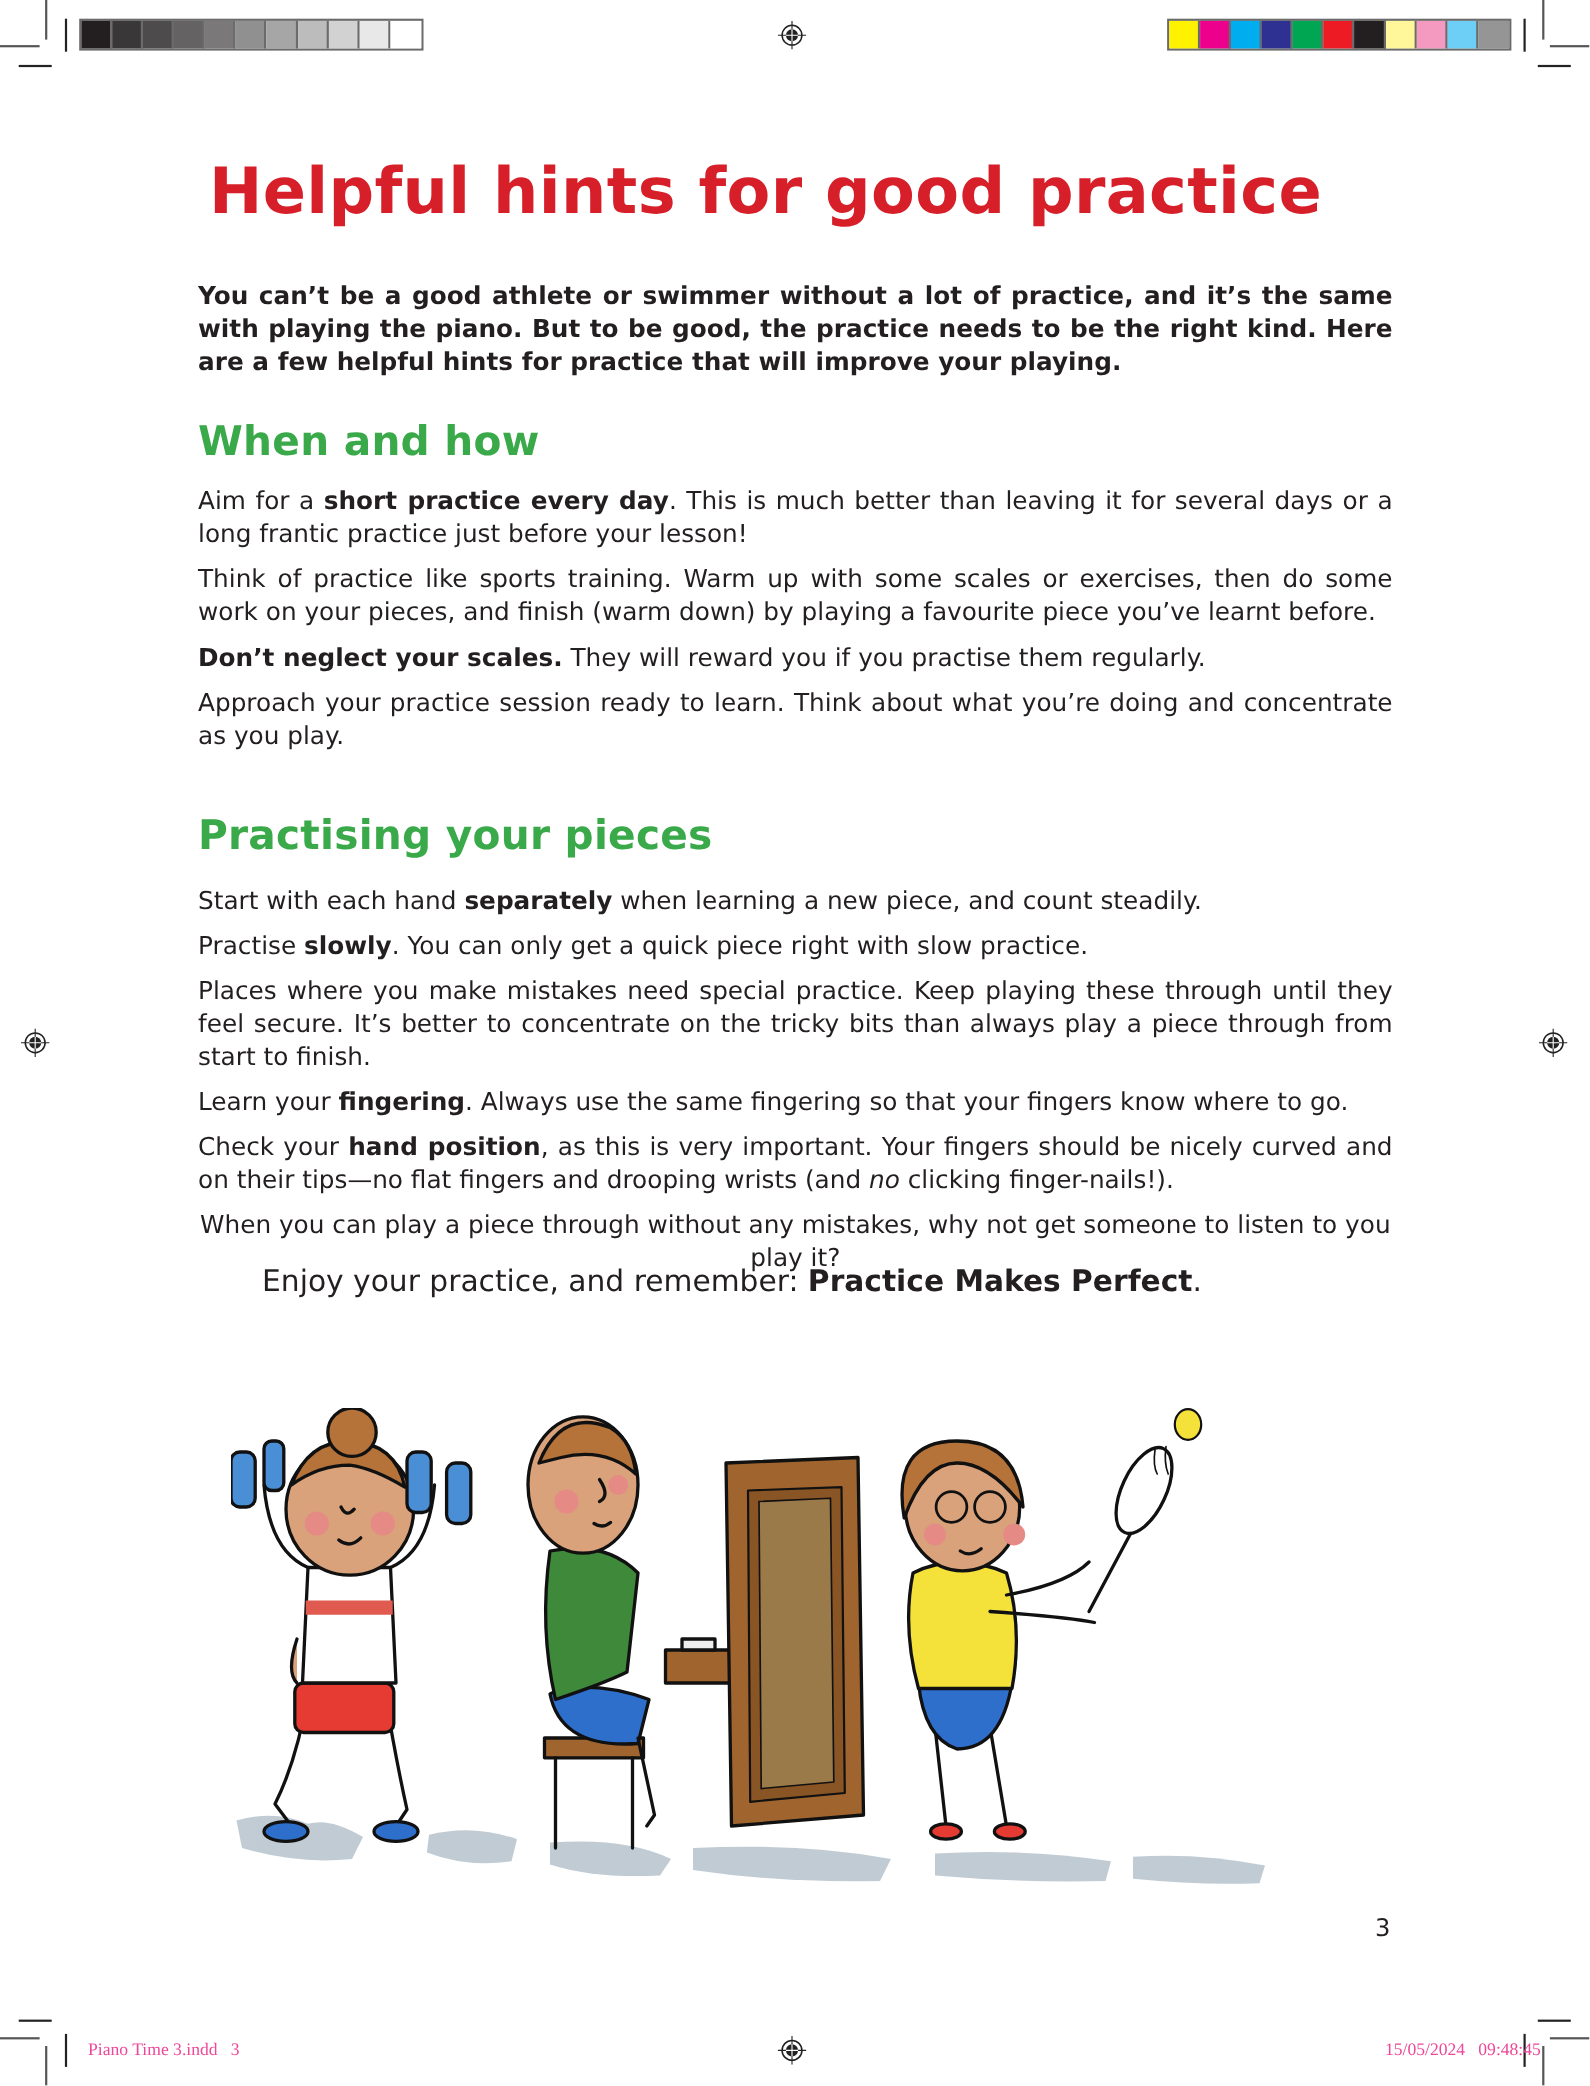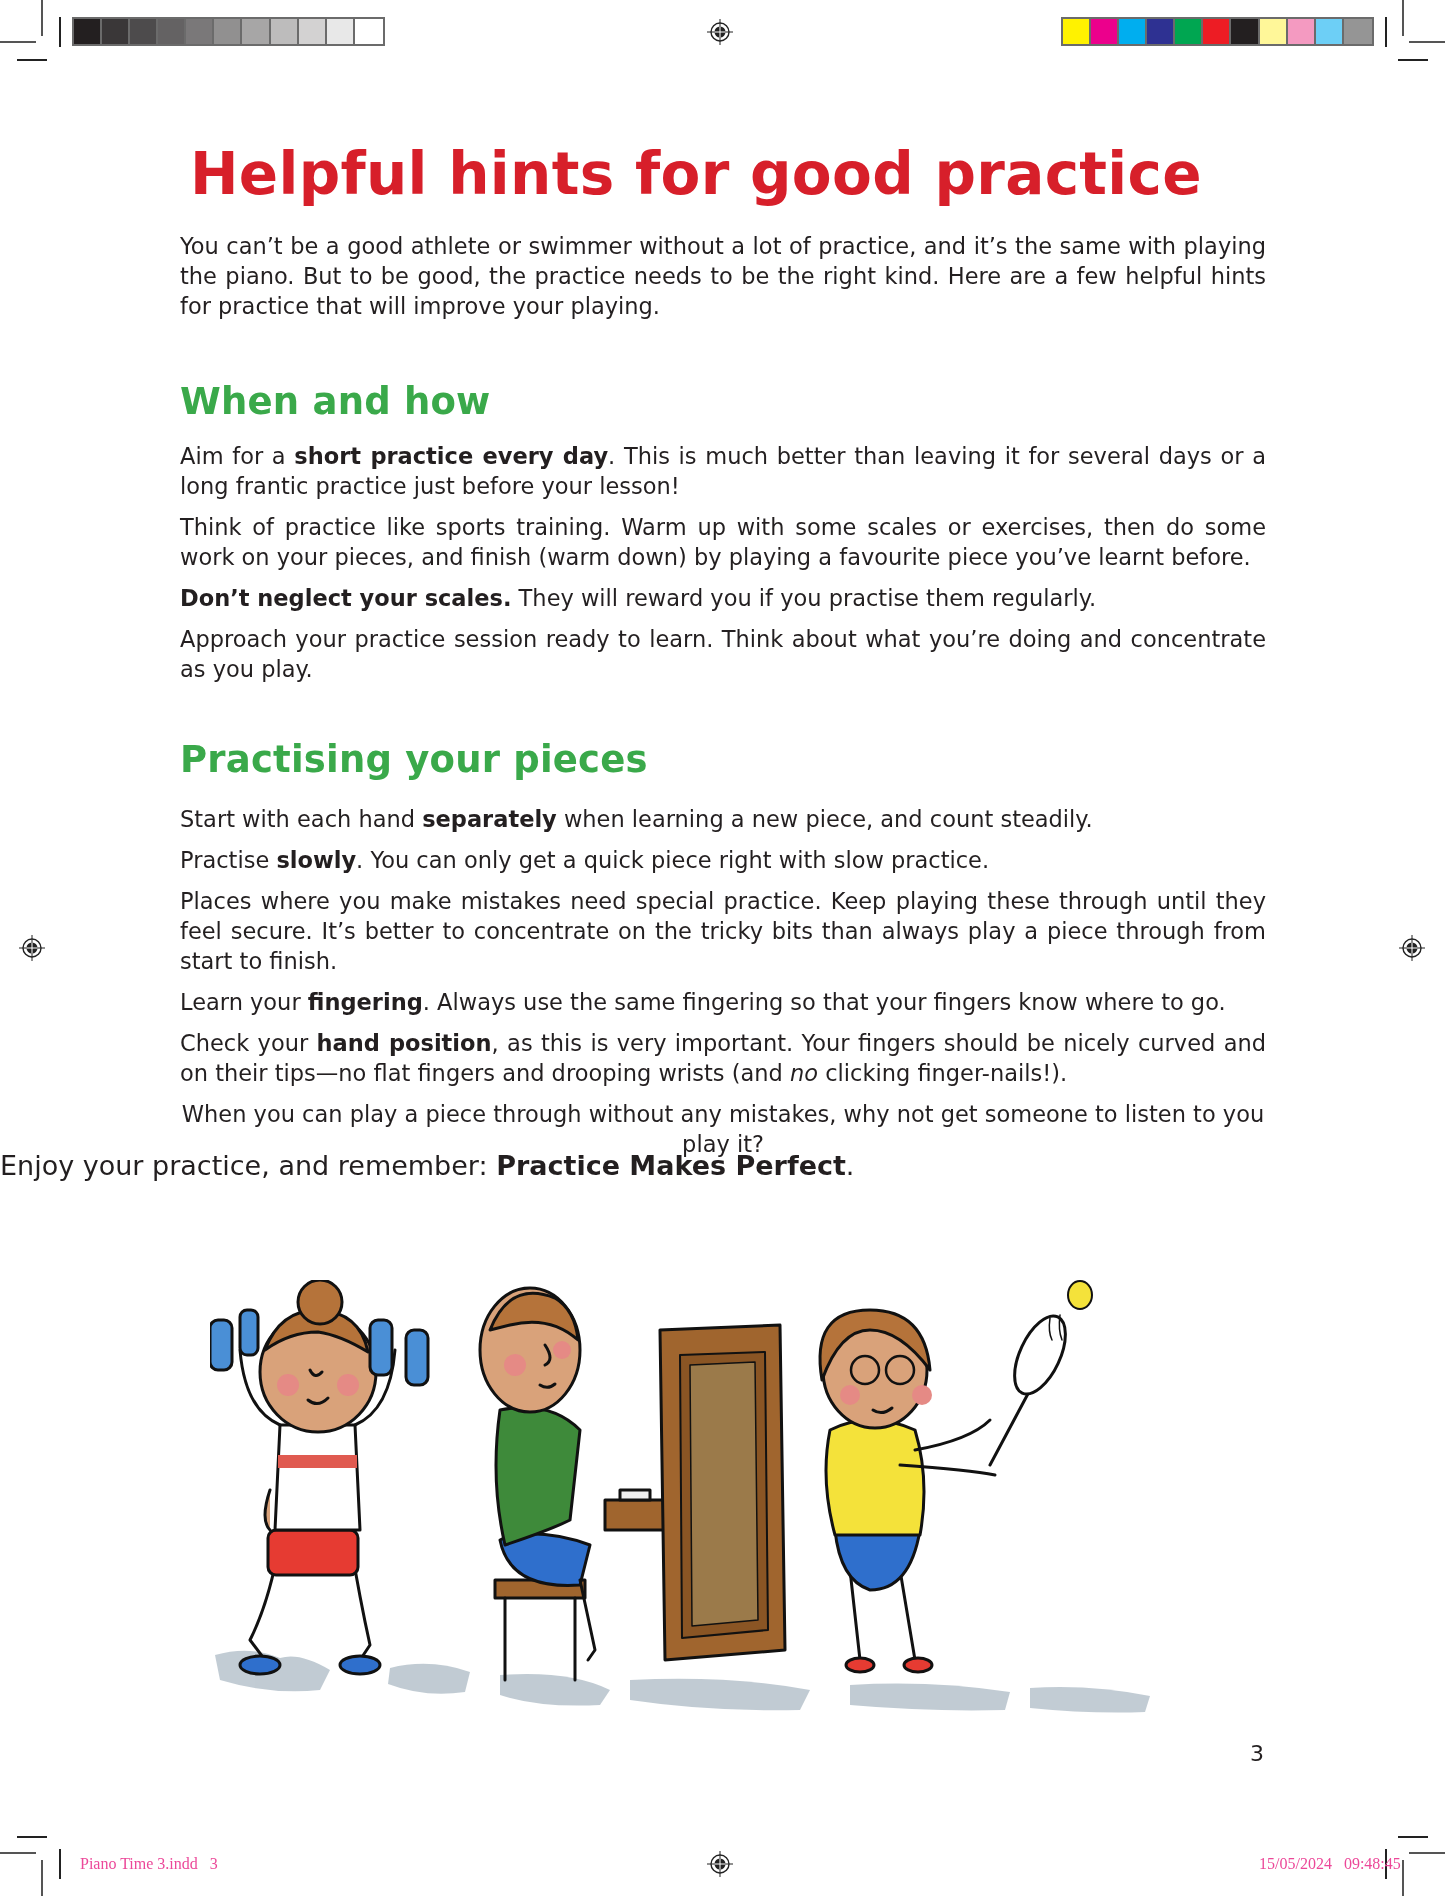--- a/index.html
+++ b/index.html
@@ -13,21 +13,21 @@
   
   .crop { position: absolute; background: #555; }
   .reg { position: absolute; width: 26px; height: 26px; }
 
   
   .col { position: absolute; left: 180px; width: 1086px; }
   .title { position: absolute; left: 178px; top: 128px; font-family: "DejaVu Sans", sans-serif; font-weight: bold; font-size: 58px; color: #d71f2a; letter-spacing: 0.3px; margin: 12px; white-space: nowrap; }
   .para { font-size: 22.5px; line-height: 30px; margin: 0 0 11px 0; text-align: justify; color: #231f20; }
   .para b { font-weight: bold; }
   .h2 { position: absolute; left: 180px; font-size: 37px; font-weight: bold; color: #3aa94a; margin: 0; white-space: nowrap; letter-spacing: 0.2px; }
-  .closing { position: absolute; left: 0; width: 1331px; top: 1150px; text-align: left; font-size: 27px; color: #231f20; }
+  .closing { position: absolute; left: 0; width: 1331px; top: 1150px; text-align: center; font-size: 27px; color: #231f20; }
   .closing b { font-weight: bold; }
   .pageno { position: absolute; left: 1250px; top: 1741px; font-size: 22px; color: #231f20; }
   .slug { position: absolute; top: 1855px; font-family: "Liberation Serif", "DejaVu Serif", serif; font-size: 16px; color: #ec4899; white-space: pre; }
   .illus { position: absolute; left: 210px; top: 1280px; width: 1000px; height: 450px; }
 </style>
 </head>
 <body>
 
 <div class="bar" style="left:72px; width:313px;" id="graybar">
     <div class="sw" style="width: 28.0909px; background: rgb(35, 31, 32);"></div>
@@ -104,21 +104,21 @@
   <circle cx="13" cy="13" r="9" fill="none" stroke="#222" stroke-width="1.4"></circle>
   <circle cx="13" cy="13" r="5.5" fill="#222"></circle>
   <line x1="0" y1="13" x2="26" y2="13" stroke="#222" stroke-width="1"></line>
   <line x1="13" y1="0" x2="13" y2="26" stroke="#222" stroke-width="1"></line>
   <line x1="7.5" y1="13" x2="18.5" y2="13" stroke="#fff" stroke-width="1"></line>
   <line x1="13" y1="7.5" x2="13" y2="18.5" stroke="#fff" stroke-width="1"></line>
 </svg>
 
 <h1 class="title">Helpful hints for good practice</h1>
 
-<div class="col" style="top:231px;">
+<div class="col" style="top:254px;font-weight:bold;">
   <p class="para">You can’t be a good athlete or swimmer without a lot of practice, and it’s the same with playing the piano. But to be good, the practice needs to be the right kind. Here are a few helpful hints for practice that will improve your playing.</p>
 </div>
 
 <h2 class="h2" style="top:380px;">When and how</h2>
 
 <div class="col" style="top:441px;">
   <p class="para"><span>Aim for a </span><b>short practice every day</b><span>. This is much better than leaving it for several days or a long frantic practice just before your lesson!</span></p>
   <p class="para"><span>Think of practice like sports training. Warm up with some scales or exercises, then do some work on your pieces, and finish (warm down) by playing a favourite piece you’ve learnt before.</span></p>
   <p class="para"><b>Don’t neglect your scales.</b><span> They will reward you if you practise them regularly.</span></p>
   <p class="para"><span>Approach your practice session ready to learn. Think about what you’re doing and concentrate as you play.</span></p>

